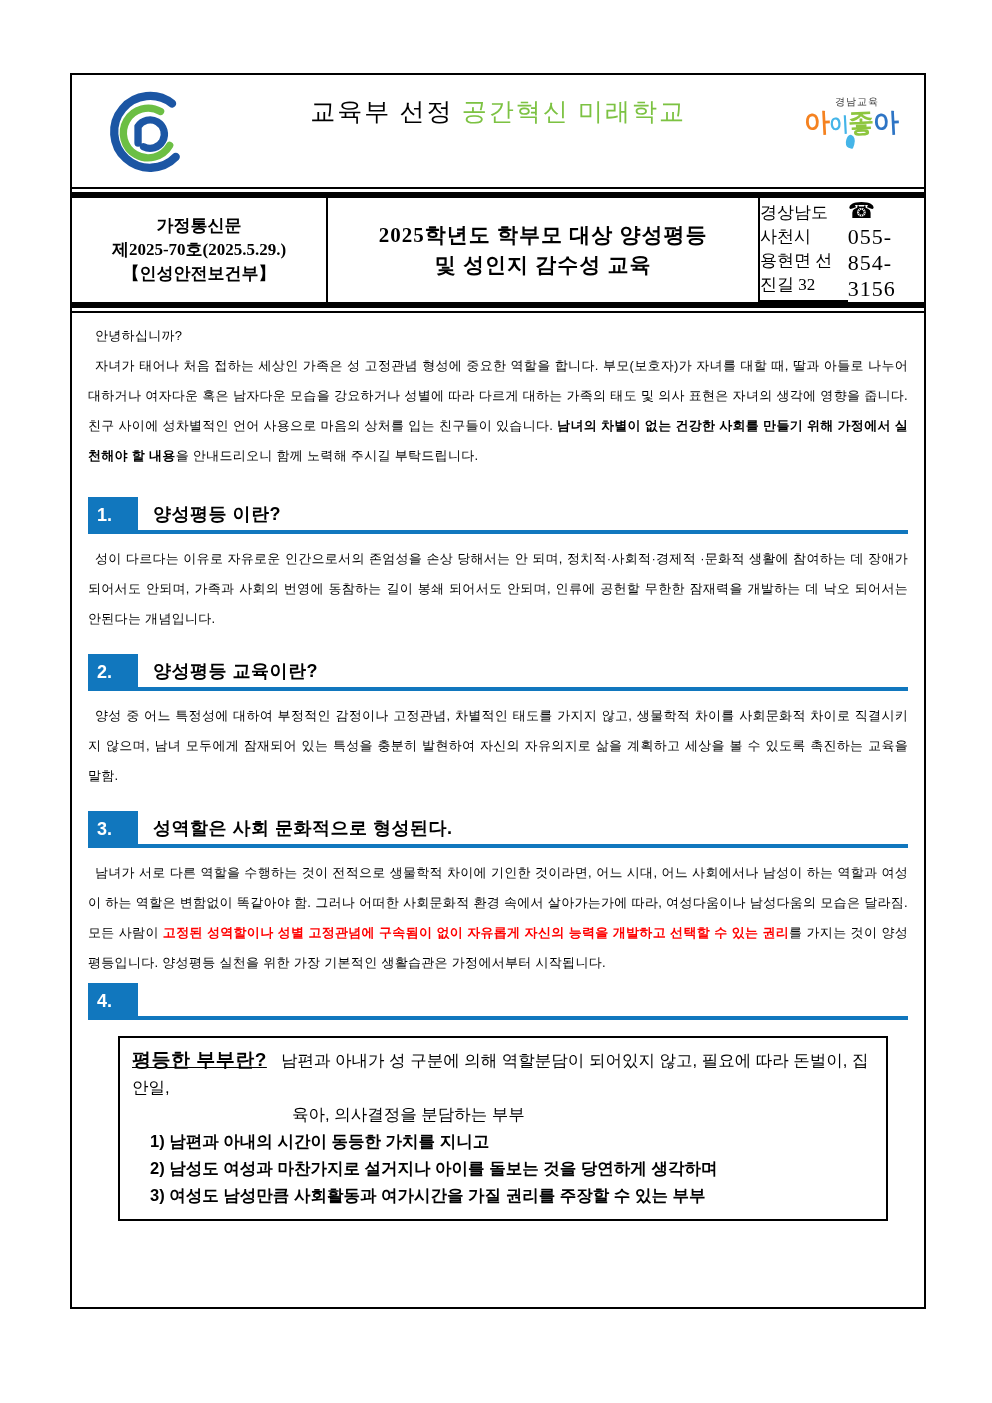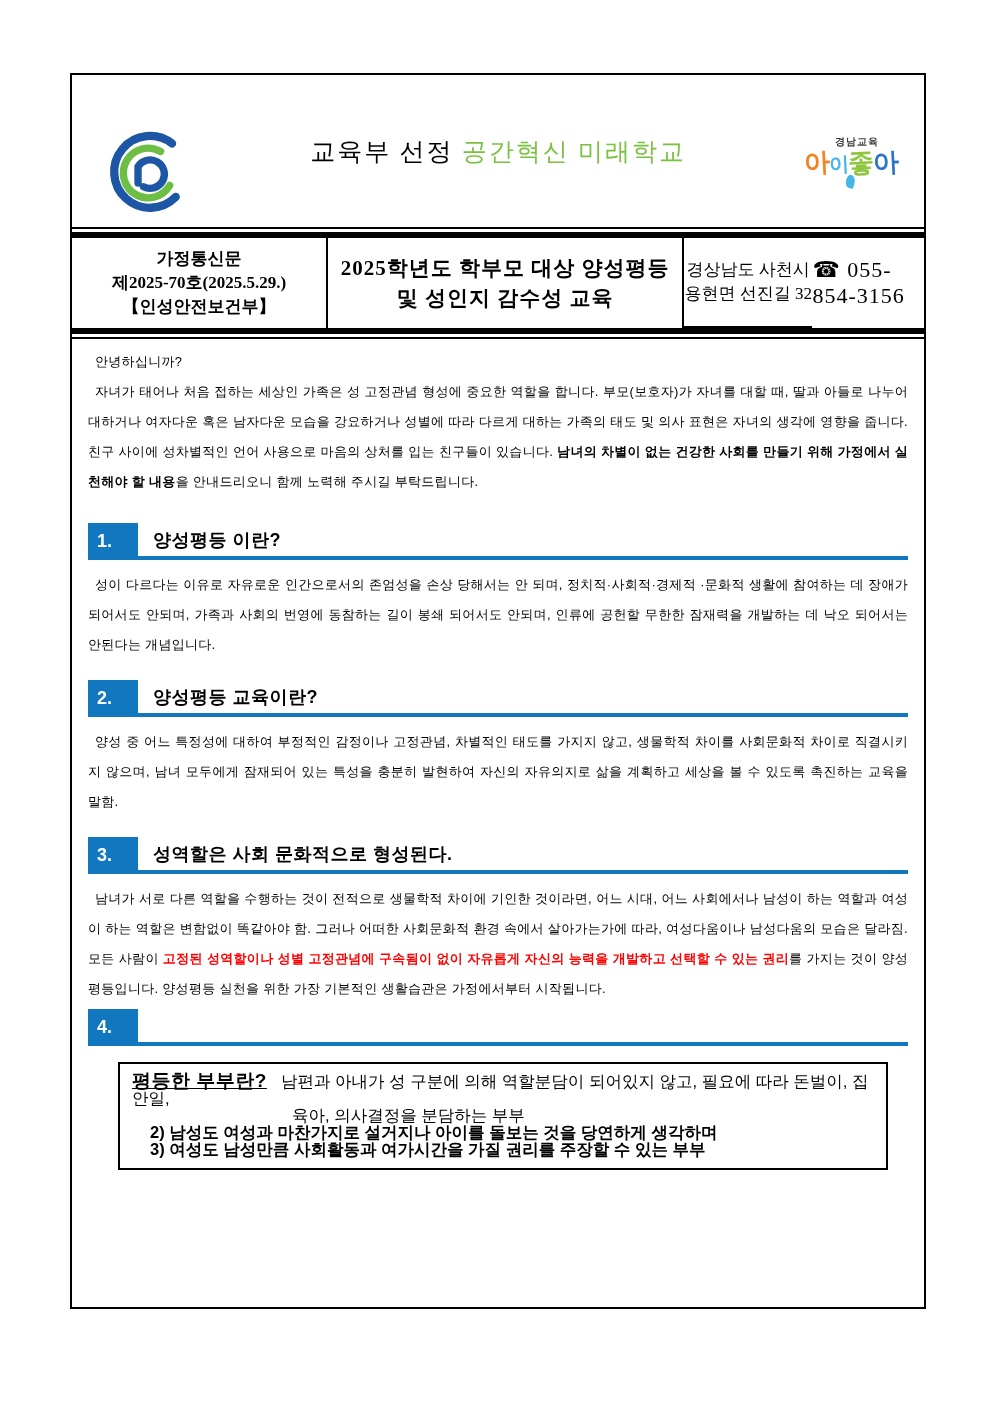--- a/index.html
+++ b/index.html
@@ -5,32 +5,32 @@
   html,body{margin:0;padding:0;}
   body{
     width:992px;height:1403px;background:#ffffff;position:relative;
     font-family:"Liberation Sans","DejaVu Sans",sans-serif;color:#000;
   }
   .sheet{
     position:absolute;left:70px;top:73px;width:856px;height:1236px;
     border:2px solid #000;background:#fff;box-sizing:border-box;overflow:hidden;
   }
   
-  .hdr{position:relative;height:112px;margin-top:40px;}
+  .hdr{position:relative;height:112px;}
   .hdr-logo{position:absolute;left:30px;top:12px;width:96px;height:92px;}
   .hdr-center{
     text-align:center;padding-top:20px;
     font-family:"Liberation Serif","DejaVu Serif",serif;
   }
   .hdr-line1{font-size:25px;letter-spacing:2px;}
   .hdr-line2{font-size:29px;font-weight:bold;letter-spacing:2px;margin-top:6px;}
   .c-green{color:var(--title_green);}
   .c-blue{color:var(--title_blue);}
   .badge{position:absolute;right:18px;top:22px;width:110px;text-align:center;line-height:1;}
-  .badge-top{font-size:10px;font-weight:bold;color:#3b3b3b;letter-spacing:1px;margin-bottom:2px;margin-left:12px;}
+  .badge-top{font-size:10px;font-weight:normal;color:#3b3b3b;letter-spacing:1px;margin-bottom:2px;margin-left:12px;}
   .badge-main{font-size:26px;font-weight:bold;letter-spacing:-1px;}
   .badge-main span{display:inline-block;transform:rotate(-3deg);}
   .bc0{color:var(--badge_orange);}
   .bc1{color:var(--badge_skyblue);font-size:20px;}
   .bc2{color:var(--badge_green);}
   .bc3{color:var(--badge_blue);}
   .badge-splash{
     display:inline-block;width:9px;height:13px;background:var(--badge_skyblue);
     border-radius:60% 100% 20% 80%;transform:rotate(18deg);vertical-align:top;margin-left:-2px;
   }
@@ -38,21 +38,21 @@
   .rule-a{height:3px;border-top:2px solid #000;border-bottom:6px solid #000;}
   .rule-b{height:3px;border-top:6px solid #000;border-bottom:2px solid #000;}
   
   .itable{display:flex;min-height:90px;font-family:"Liberation Serif","DejaVu Serif",serif;}
   .itable .col1{
     width:256px;border-right:2px solid #000;box-sizing:border-box;
     display:flex;flex-direction:column;justify-content:center;align-items:center;
     font-weight:bold;font-size:17px;line-height:24px;text-align:center;
   }
   .itable .col2{
-    width:356px;border-right:2px solid #000;box-sizing:border-box;
+    width:432px;border-right:2px solid #000;box-sizing:border-box;
     display:flex;flex-direction:column;justify-content:center;align-items:center;
     font-weight:bold;font-size:21px;line-height:30px;text-align:center;letter-spacing:1px;
   }
   .itable .col3{flex:1;display:flex;flex-direction:row;}
   .itable .addr{
     flex:1.15;border-bottom:2px solid #000;display:flex;flex-direction:column;
     justify-content:center;align-items:center;font-size:17px;line-height:24px;
   }
   .itable .phone{
     flex:1;display:flex;justify-content:center;align-items:center;font-size:22px;letter-spacing:1px;
@@ -75,21 +75,21 @@
     display:flex;align-items:center;padding-left:9px;box-sizing:border-box;margin-bottom:-4px;height:37px;
   }
   .sec-title{
     font-weight:bold;font-size:18px;display:flex;align-items:center;padding-left:15px;letter-spacing:0.5px;
   }
   .mt-lg{margin-top:26px;}
   .mt-xs{margin-top:5px;}
   
   .eq-box{
     border:2px solid #000;margin:16px 20px 0 30px;padding:8px 10px 10px 12px;
-    font-size:16.5px;line-height:17px;word-break:break-all;
+    font-size:16.5px;line-height:27px;word-break:break-all;
   }
   .eq-box-title{
     font-size:19px;font-weight:bold;text-decoration:underline;margin-right:14px;letter-spacing:0.5px;
   }
   .eq-intro2{margin-left:160px;}
   .eq-item{font-weight:bold;margin-left:18px;}
 </style>
 </head>
 <body>
 
@@ -158,18 +158,19 @@
 
     <div class="sec-header mt-xs">
       <div class="sec-num">4.</div>
     </div>
 
     <div class="eq-box">
       <div>
         <span class="eq-box-title">평등한 부부란?</span><span>남편과 아내가 성 구분에 의해 역할분담이 되어있지 않고, 필요에 따라 돈벌이, 집안일,</span>
       </div>
       <div class="eq-intro2">육아, 의사결정을 분담하는 부부</div>
+      <div class="eq-item">1) 남편과 아내의 시간이 동등한 가치를 지니고</div>
       <div class="eq-item">2) 남성도 여성과 마찬가지로 설거지나 아이를 돌보는 것을 당연하게 생각하며</div>
       <div class="eq-item">3) 여성도 남성만큼 사회활동과 여가시간을 가질 권리를 주장할 수 있는 부부</div>
     </div>
 
   </div>
 </div>
 
 </body></html>

